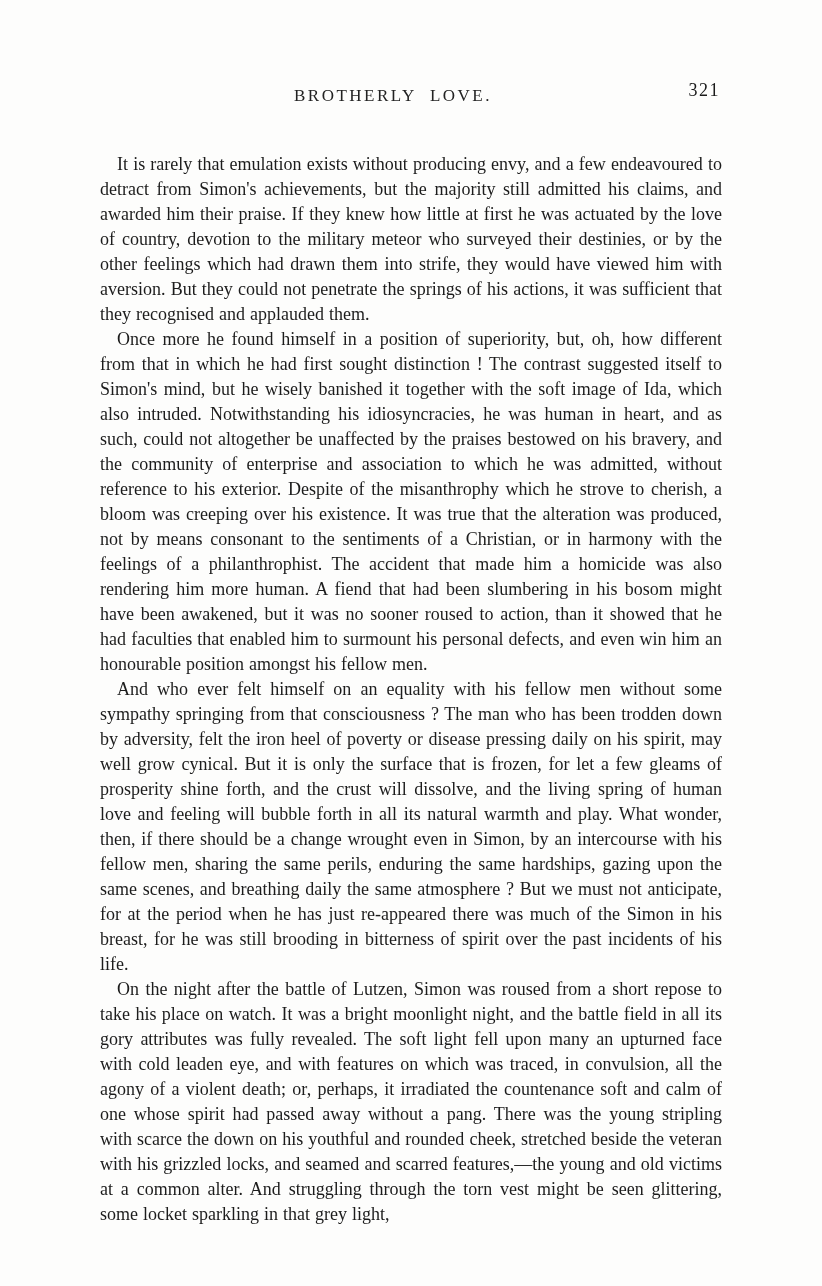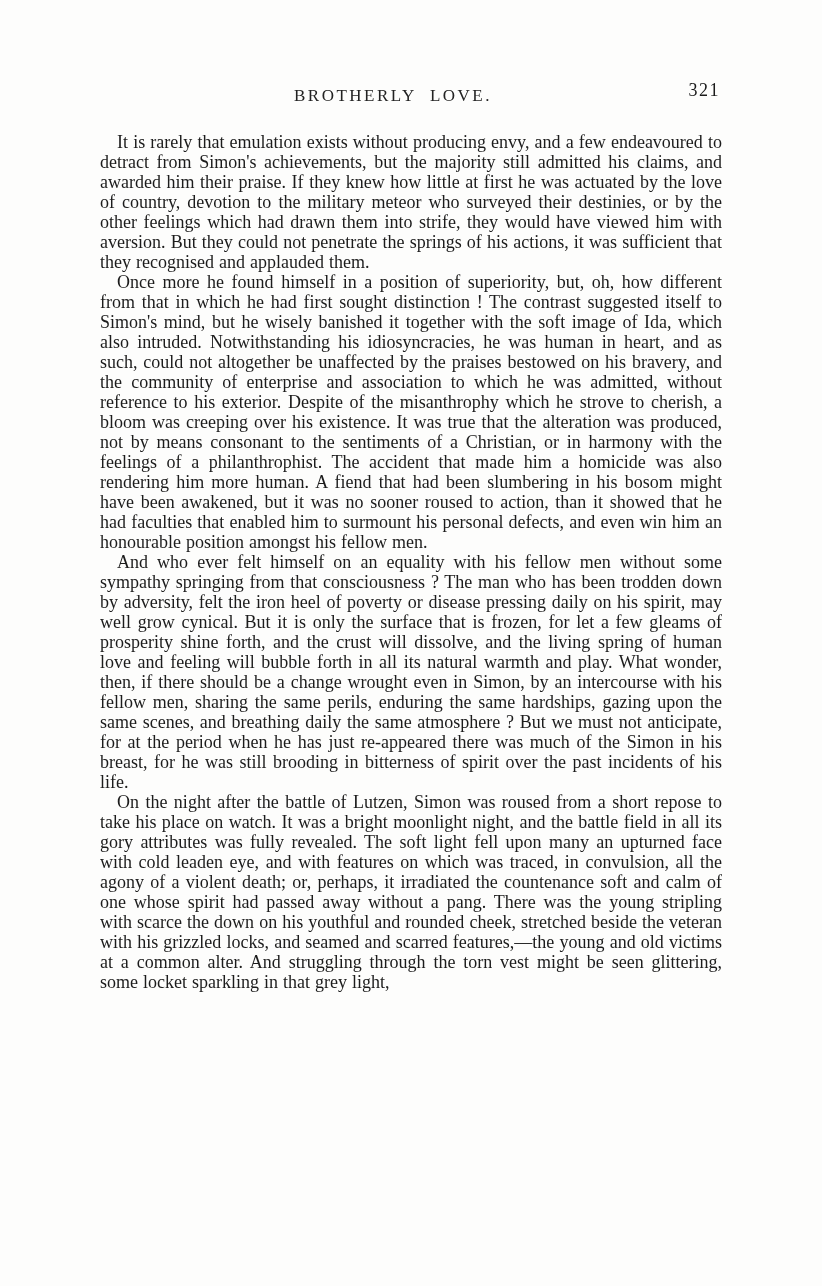--- a/index.html
+++ b/index.html
@@ -36,24 +36,24 @@
   }
   .page-number {
     position: absolute;
     right: 2px;
     top: -6px;
     font-size: 18px;
     letter-spacing: 1.5px;
     color: #1a1a1a;
   }
   .page-body {
-    margin-top: 18px;
+    margin-top: 38px;
     width: 622px;
     font-size: 18px;
-    line-height: 20px;
+    line-height: 25px;
     text-align: justify;
   }
   .page-body p {
     margin: 0;
     padding: 0;
     text-indent: 17px;
     word-spacing: 0.5px;
   }
 </style>
 </head>

